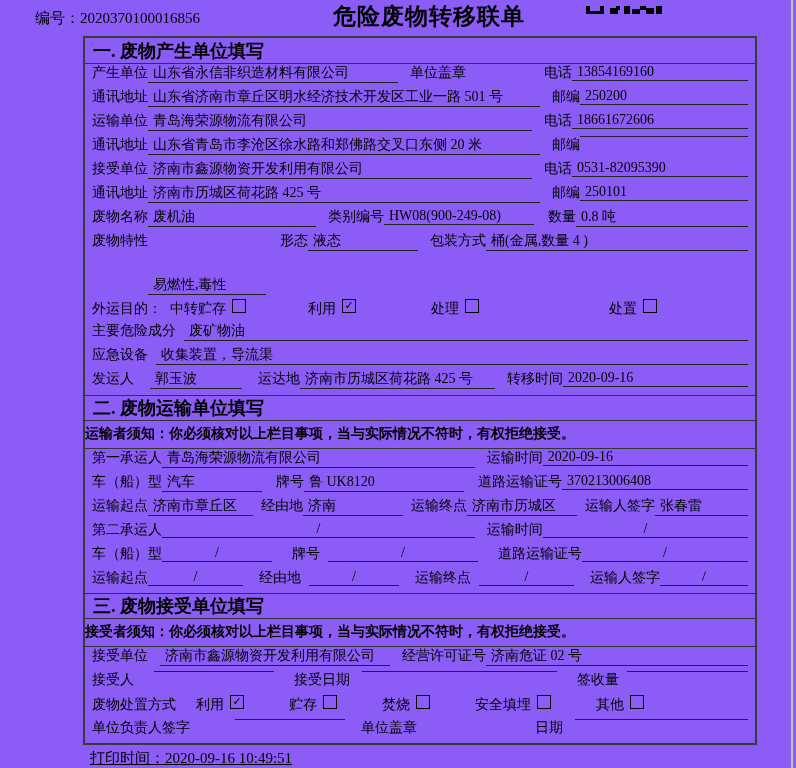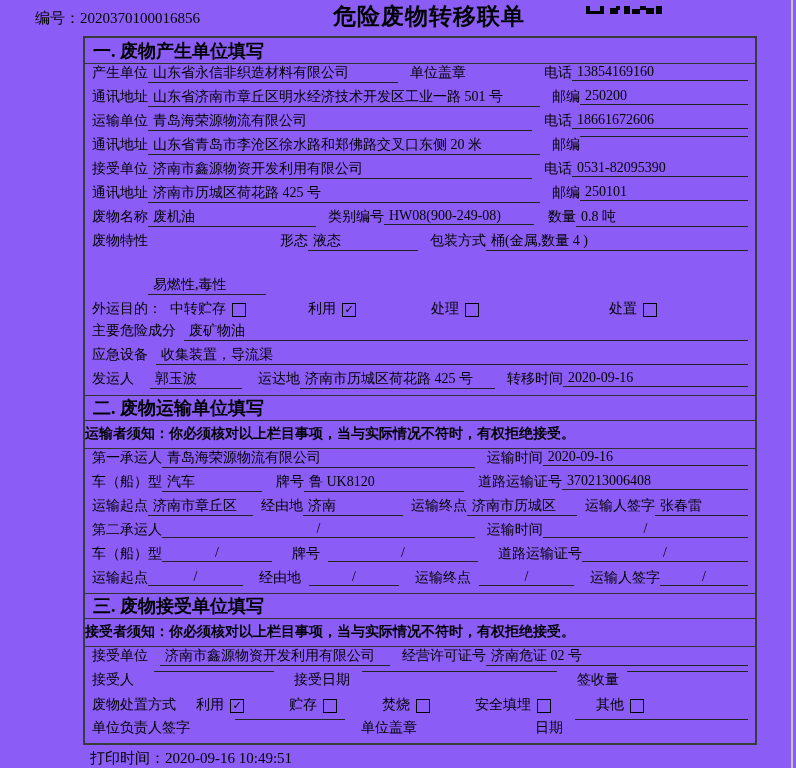--- a/index.html
+++ b/index.html
@@ -22,26 +22,26 @@
   .trow{flex:1 1 0;display:flex;align-items:flex-start;padding:0 7px 3px 7px;
         font-size:14px;box-sizing:border-box;white-space:nowrap;}
   .lbl{white-space:nowrap;flex:0 0 auto;}
   .val{border-bottom:1px solid #222;padding:0 5px;white-space:nowrap;overflow:hidden;
        box-sizing:border-box;flex:0 0 auto;}
   .val.grow{flex:1 1 0;}
   .val.slash{text-align:center;}
   .sp{flex:1 1 0;}
   .ml8{margin-left:8px;}.ml12{margin-left:12px;}.ml14{margin-left:14px;}
   .ml16{margin-left:16px;}.ml20{margin-left:20px;}.ml45{margin-left:45px;}
-  .opt{display:flex;align-items:flex-end;flex:0 0 auto;}
+  .opt{display:flex;align-items:flex-start;flex:0 0 auto;}
   .cb{display:inline-block;width:12px;height:12px;border:1px solid #000;margin-left:6px;
       font-size:11px;line-height:12px;text-align:center;
       font-family:"DejaVu Sans",sans-serif;position:relative;top:-1px;}
   
-  .print-line{position:absolute;left:90px;top:749px;font-size:15px;white-space:nowrap;}
+  .print-line{position:absolute;left:90px;top:749px;font-size:15px;white-space:nowrap;text-decoration:underline;}
   .w250{width:250px;} .w176{width:176px;} .w168{width:168px;} .w150{width:150px;} .w118{width:118px;margin-top:44px;} .w110{width:110px;} .w105{width:105px;}
   .w100{width:100px;} .w95{width:95px;} .w92{width:92px;} .w160{width:160px;}
   .w230{width:230px;} .w120{width:120px;} .w195{width:195px;} .w90{width:90px;}
   .fx155{flex:1.55 1 0;} .fx1{flex:1 1 0;}
 </style>
 </head>
 <body>
 
 <div class="page">
 

